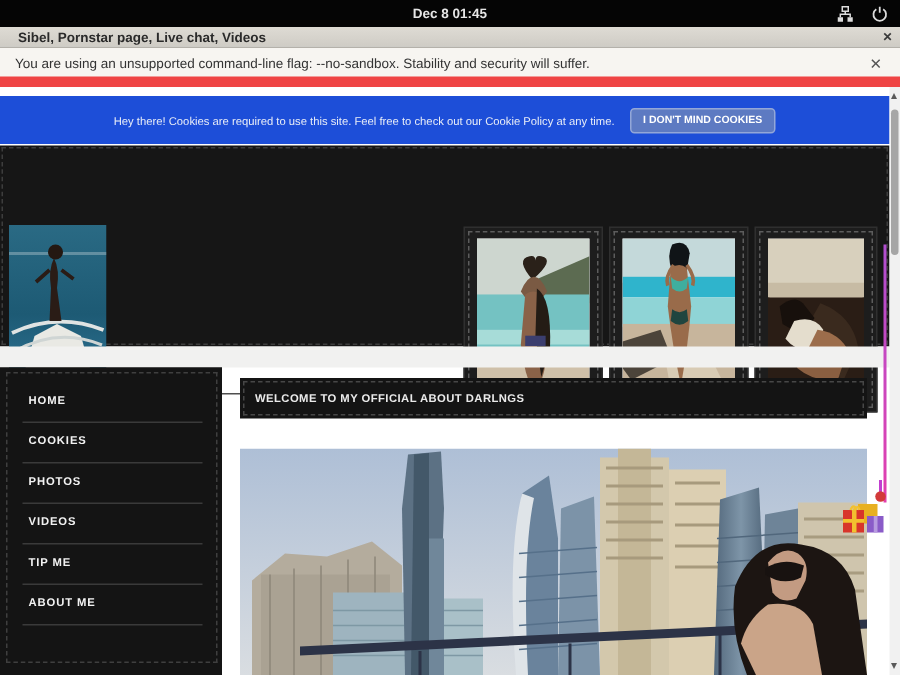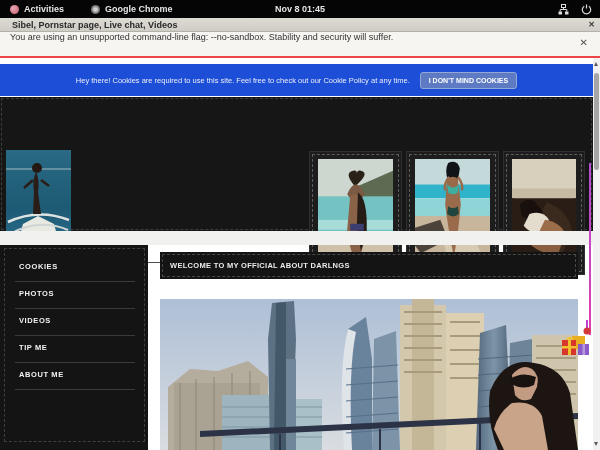--- a/index.html
+++ b/index.html
@@ -19,21 +19,21 @@
   .topbar .right{position:absolute;right:8px;top:0;height:18px;display:flex;align-items:center;gap:12px;}
 
   
   .titlebar{position:absolute;left:0;top:18px;width:600px;height:14px;
     background:linear-gradient(#dedbd4,#cfccc5);border-bottom:1px solid #b4b1aa;
     color:#2a2a2a;font-size:9px;font-weight:bold;line-height:14px;text-align:left;padding-left:12px;}
   .titlebar .close{position:absolute;right:5px;top:0;line-height:14px;font-size:8px;color:#3a3a3a;font-weight:bold;}
 
   
   .infobar{position:absolute;left:0;top:32px;width:600px;height:26px;background:#f7f5f1;
-    border-bottom:2px solid #ef4444;color:#333;font-size:9px;display:flex;}
+    border-bottom:7px solid #ef4444;color:#333;font-size:9px;display:flex;align-items:center;}
   .infobar .msg{padding-left:10px;}
   .infobar .close{position:absolute;right:12px;top:5px;color:#555;font-size:10px;}
 
   
   .viewport{position:absolute;left:0;top:58px;width:600px;height:392px;background:#fff;overflow:hidden;}
 
   
   .cookiebar{position:absolute;left:0;top:6px;width:593px;height:32px;background:#1d4ed8;
     display:flex;align-items:center;justify-content:center;gap:10px;}
   .cookiebar .msg{color:#e9edf7;font-size:7.5px;}
@@ -87,27 +87,21 @@
     border-left:2.5px solid transparent;border-right:2.5px solid transparent;border-top:4px solid #5a5a5a;}
 
   svg{display:block;}
 </style>
 </head>
 <body>
 
 <div class="screen">
 
   <div class="topbar">
-    <div class="left">
-      <span class="rec-dot"></span>
-      <span>Activities</span>
-      <span class="chrome-dot"></span>
-      <span>Google Chrome</span>
-    </div>
-    <div class="clock">Nov 8 01:45</div>
+    <div class="clock">Dec 8 01:45</div>
     <div class="right">
       <span>
         <svg width="11" height="11" viewBox="0 0 11 11">
           <rect x="3.5" y="0.5" width="4" height="3" fill="none" stroke="#dcdcdc"></rect>
           <rect x="0.5" y="7.5" width="3.5" height="3" fill="#dcdcdc"></rect>
           <rect x="7" y="7.5" width="3.5" height="3" fill="#dcdcdc"></rect>
           <path d="M5.5 3.5 v2 M2.2 7.5 v-2 h6.6 v2" fill="none" stroke="#dcdcdc"></path>
         </svg>
       </span>
       <span>
@@ -209,20 +203,21 @@
           </svg>
         </div>
       </div>
     </div>
 
     <div class="whitegap"></div>
 
     <div class="leftcol-bg"></div>
     <div class="sidebar">
       <nav class="menu">
+        <a class="menu-item" href="#">HOME</a>
         <a class="menu-item" href="#">COOKIES</a>
         <a class="menu-item" href="#">PHOTOS</a>
         <a class="menu-item" href="#">VIDEOS</a>
         <a class="menu-item" href="#">TIP ME</a>
         <a class="menu-item" href="#">ABOUT ME</a>
       </nav>
 
     </div>
 
     <div class="welcomebar">

